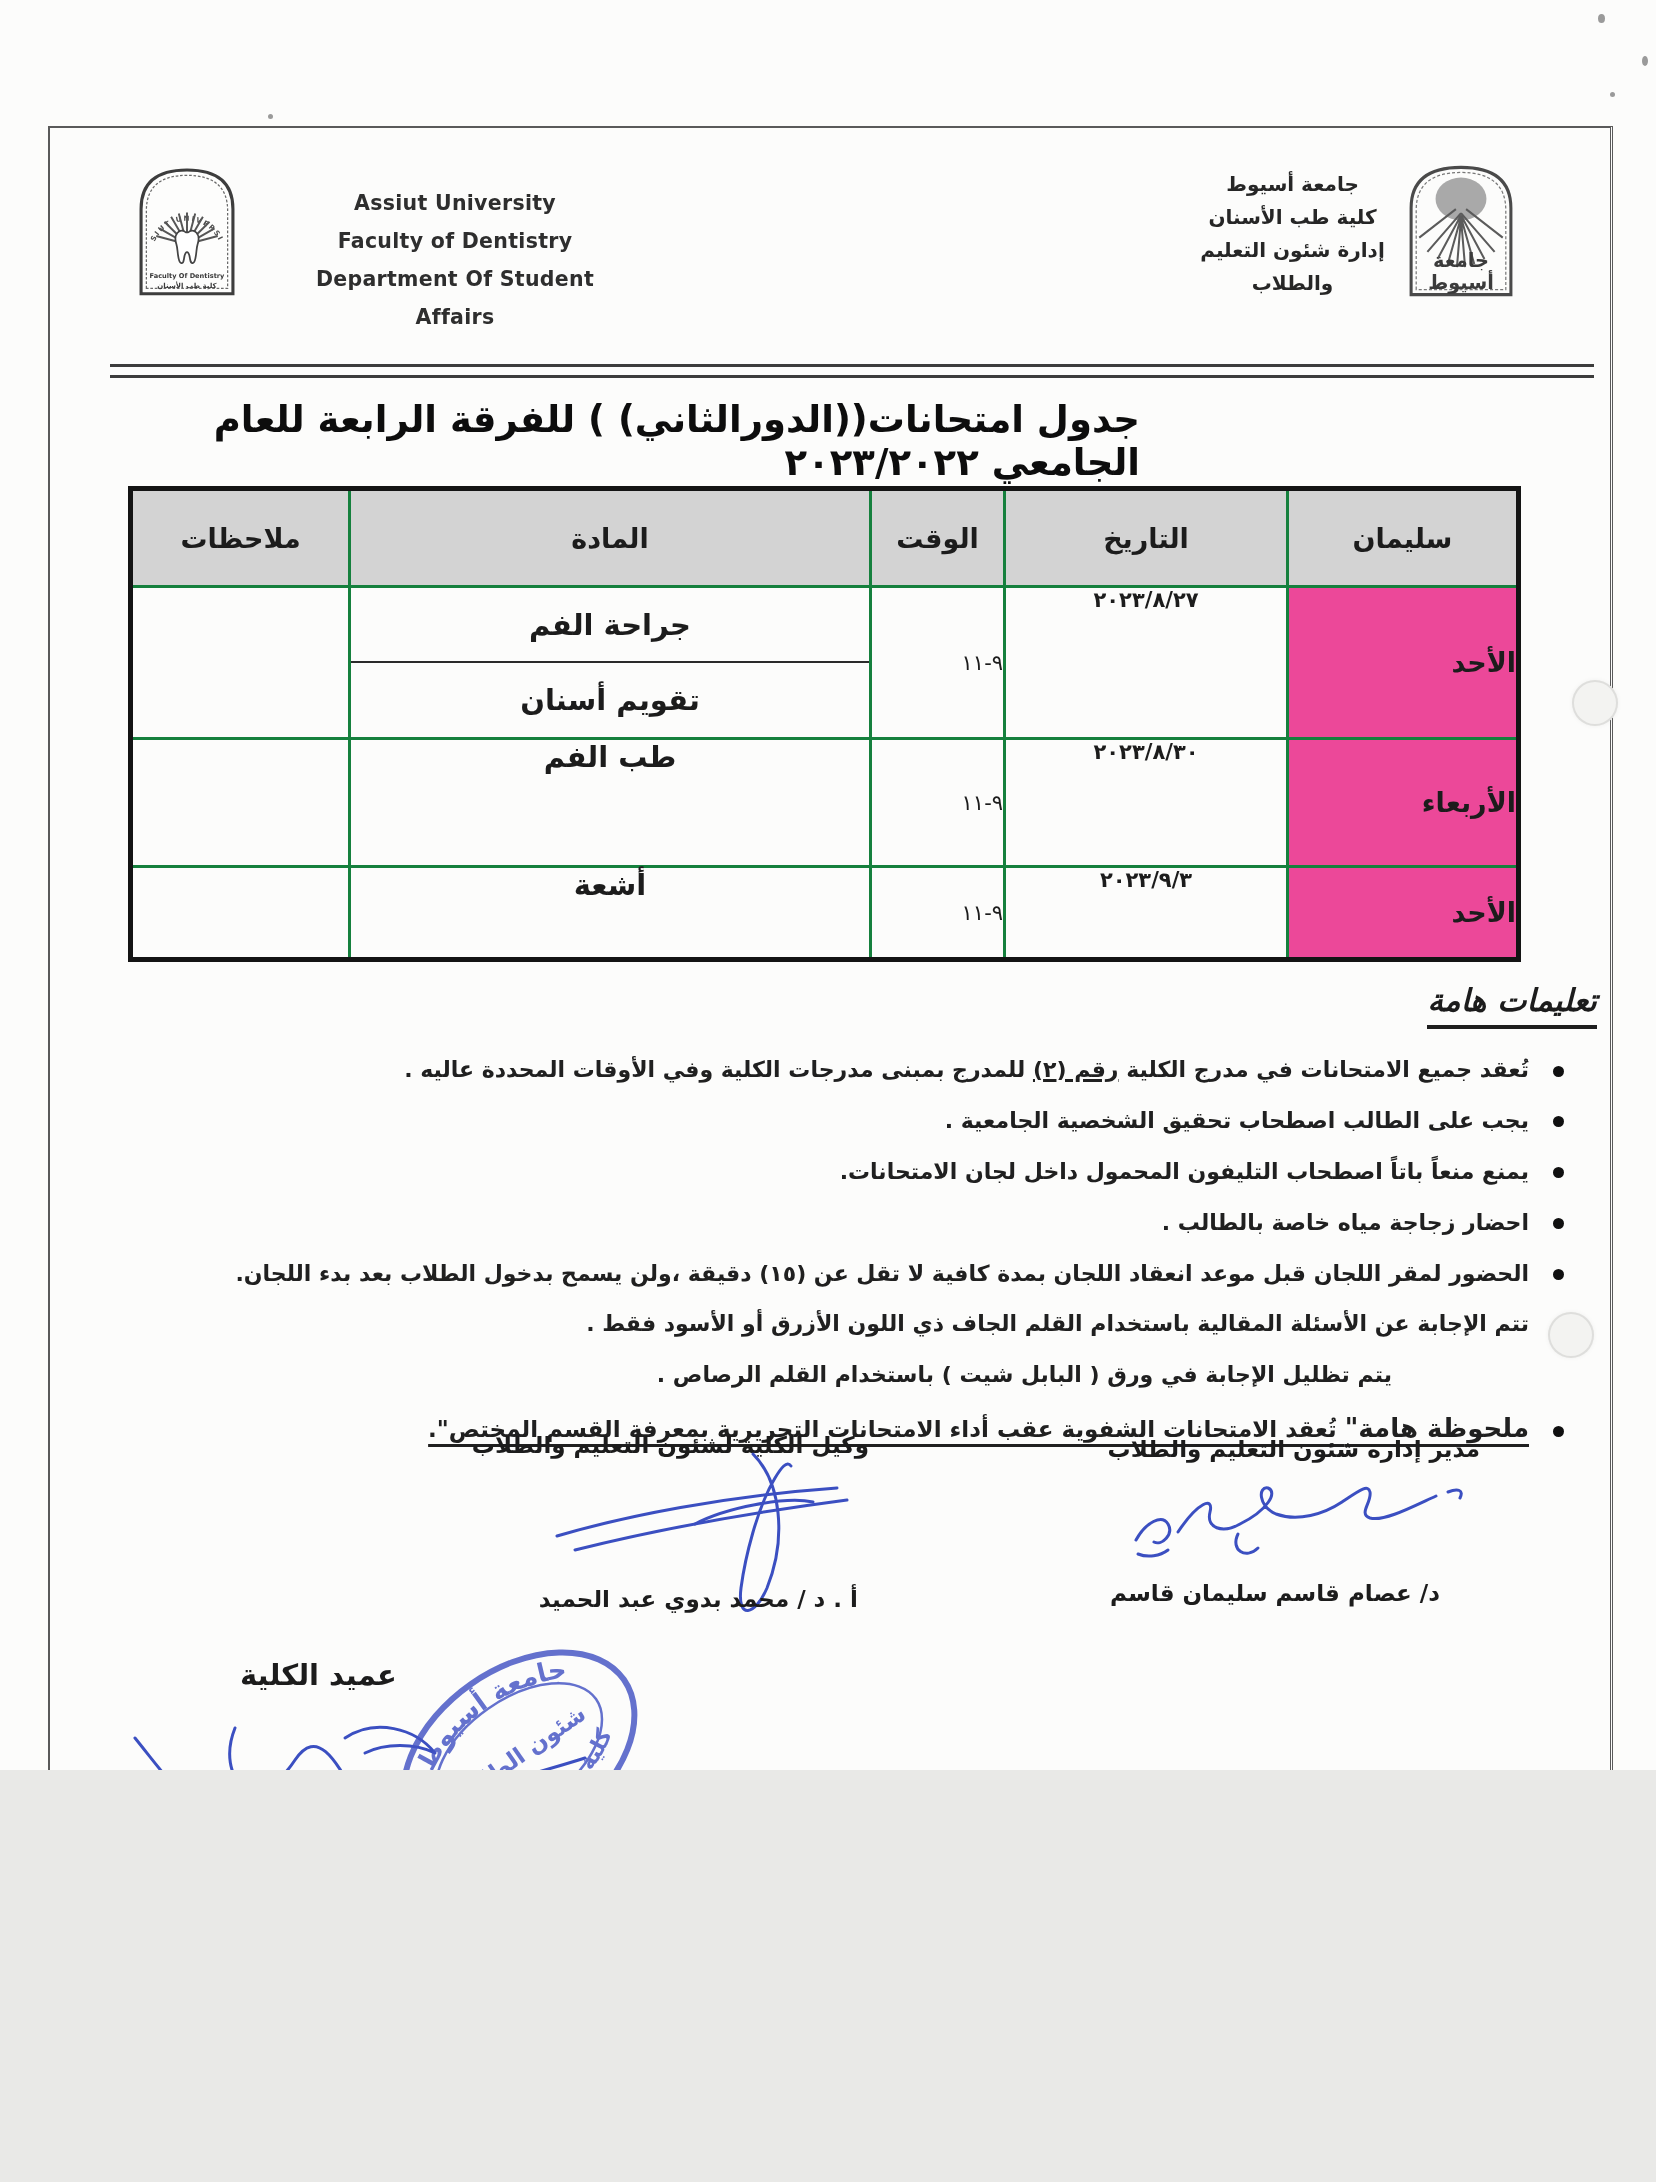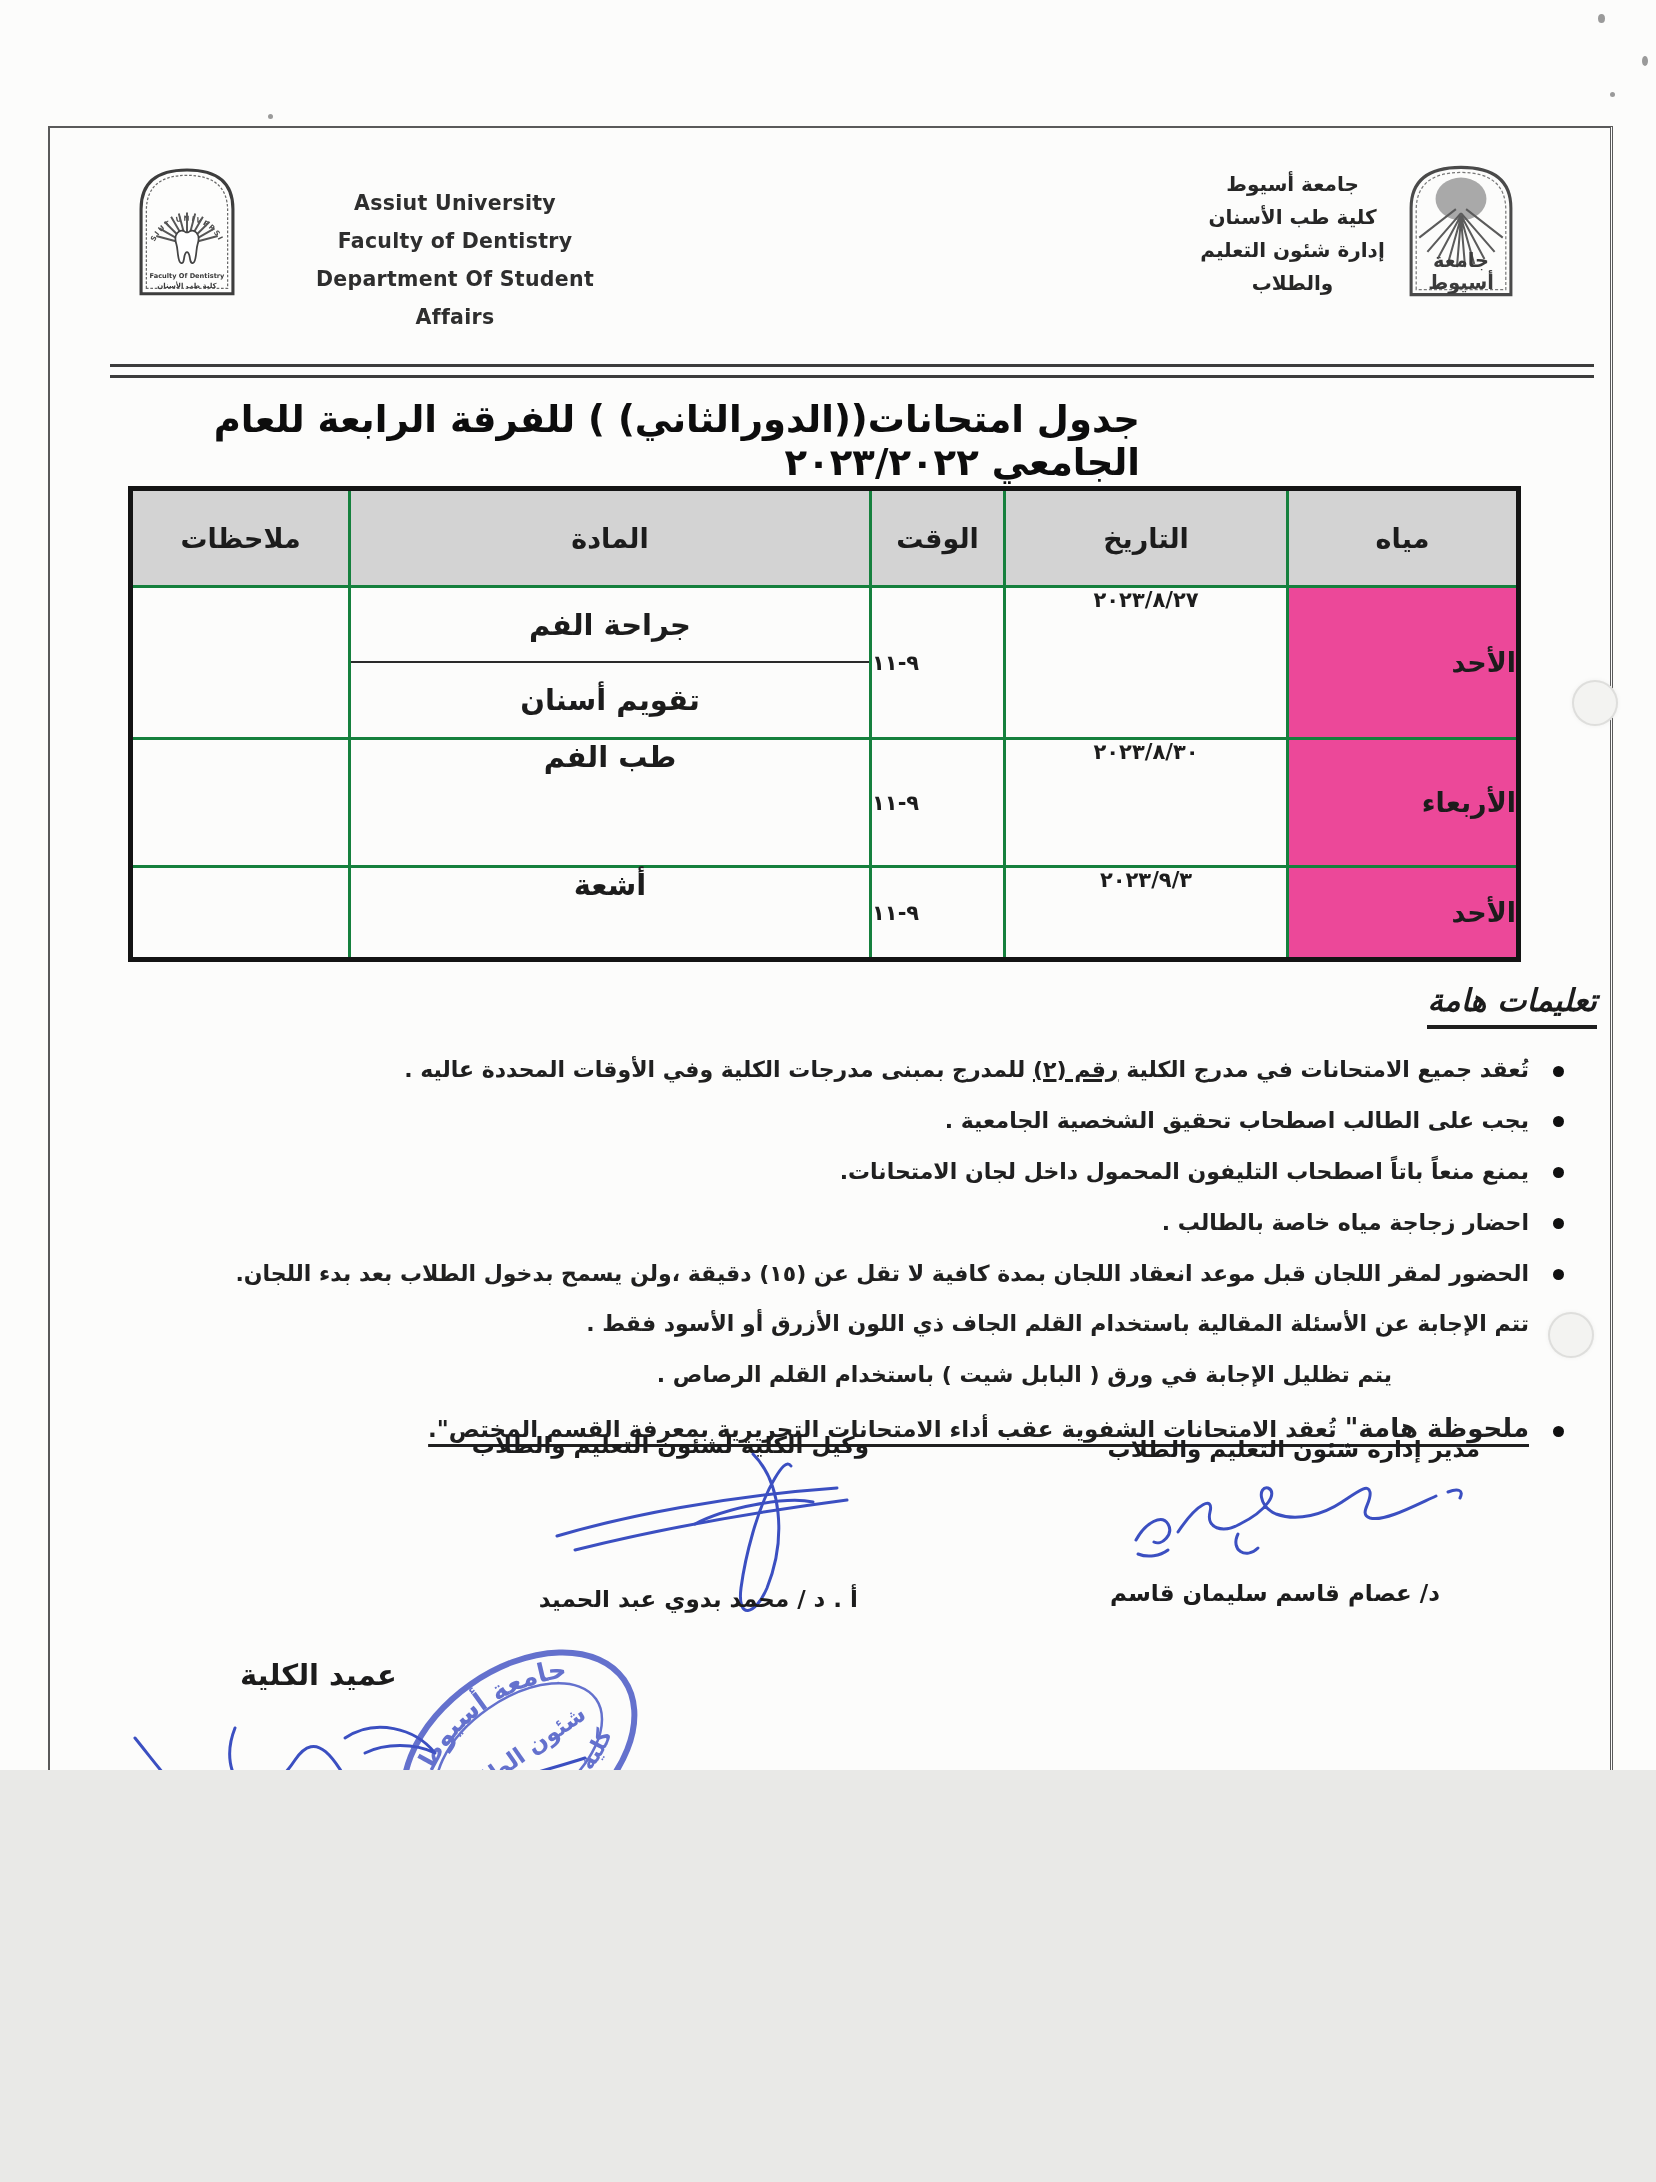--- a/index.html
+++ b/index.html
@@ -23,21 +23,21 @@
   .doc-title{position:absolute;left:128px;top:398px;width:1012px;direction:rtl;text-align:right;
         font-size:37px;font-weight:800;color:#0d0d0d;}
 
   
   table.schedule{position:absolute;left:128px;top:486px;width:1388px;direction:rtl;
         border-collapse:collapse;border:5px solid #141414;table-layout:fixed;}
   table.schedule th,table.schedule td{border:3px solid #15803d;padding:0;}
   th.hcell{background:#d3d3d3;font-size:27px;font-weight:800;height:94px;text-align:center;}
   td.day{background:#ec4899;font-size:27px;font-weight:800;vertical-align:middle;}
   td.date{font-size:21px;font-weight:700;text-align:center;vertical-align:top;padding-top:10px;}
-  td.time{font-size:21px;font-weight:700;text-align:left;vertical-align:middle;margin-left:43px;}
+  td.time{font-size:21px;font-weight:400;text-align:right;vertical-align:middle;margin-left:43px;}
   td.subject{font-size:29px;font-weight:800;text-align:center;vertical-align:top;padding-top:10px;}
   td.subject-split{padding:0;vertical-align:top;}
   .sub-a{height:73px;border-bottom:2px solid #2a2a2a;display:flex;align-items:center;justify-content:center;
         font-size:29px;font-weight:800;}
   .sub-b{height:73px;display:flex;align-items:center;justify-content:center;font-size:29px;font-weight:700;}
   tr.r1{height:152px;} tr.r2{height:128px;} tr.r3{height:93px;}
 
   
   .instr-heading{position:absolute;right:59px;top:982px;direction:rtl;font-size:31px;font-weight:800;
         border-bottom:4px solid #1e1e1e;padding-bottom:7px;font-style:italic;}
@@ -125,21 +125,21 @@
   <table class="schedule">
     <colgroup>
       <col style="width:231px">
         <col style="width:283px">
         <col style="width:134px">
         <col style="width:521px">
         <col style="width:219px">
     </colgroup>
     <tbody>
         <tr>
-      <th class="hcell">مياه</th>
+      <th class="hcell">سليمان</th>
       <th class="hcell">التاريخ</th>
       <th class="hcell">الوقت</th>
       <th class="hcell">المادة</th>
       <th class="hcell">ملاحظات</th>
     </tr>
     <tr class="r1">
       <td class="day">الأحد</td>
       <td class="date">٢٠٢٣/٨/٢٧</td>
       <td class="time">٩-١١</td>
       <td class="subject-split">

